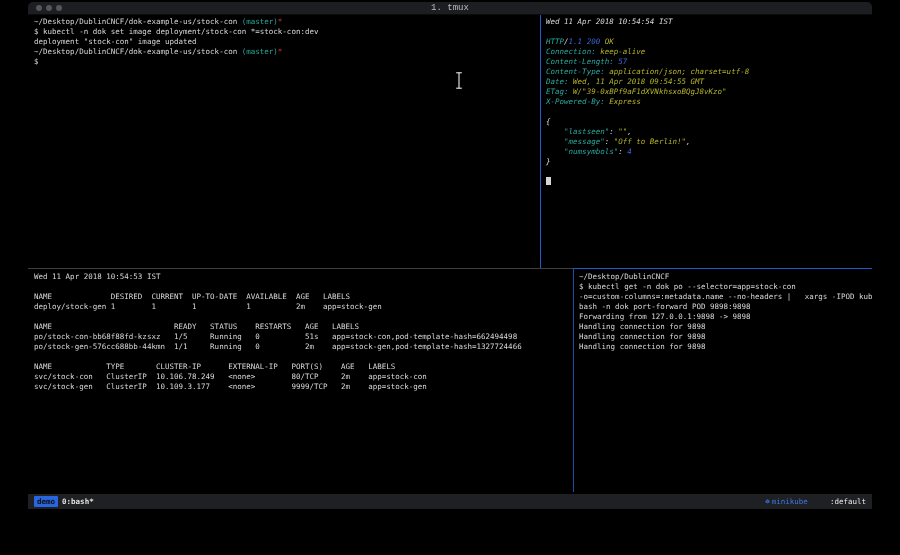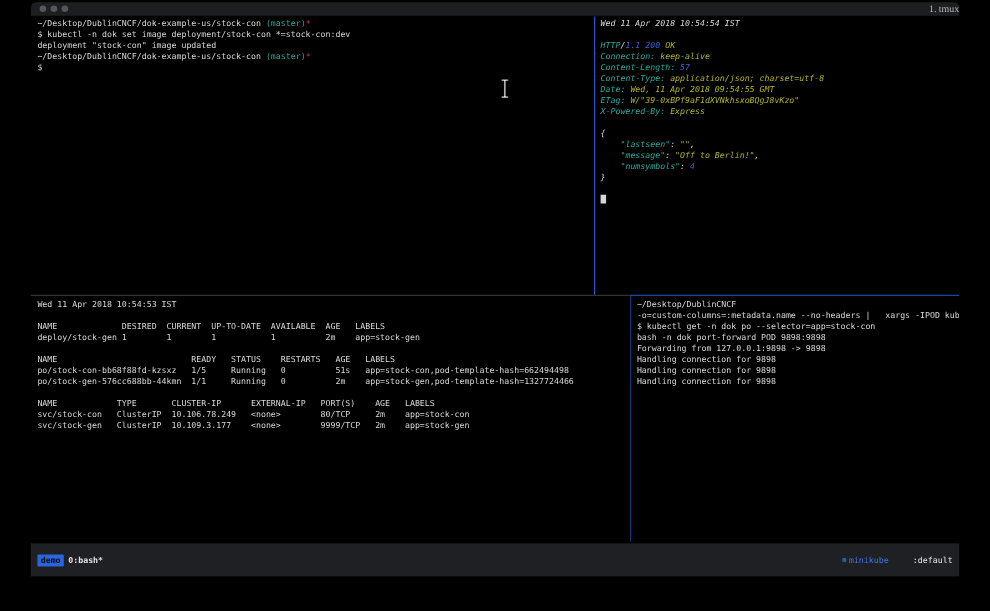--- a/index.html
+++ b/index.html
@@ -8,42 +8,42 @@
     font-family:"DejaVu Sans Mono",monospace;
   }
   .window{position:absolute;left:28px;top:2px;width:844px;height:503px;}
   .titlebar{
     position:absolute;left:0;top:0;width:844px;height:13px;background:#1d1e21;
     border-radius:5px 5px 0 0;border-bottom:1px solid #0b0b0c;box-sizing:border-box;
   }
   .lights{position:absolute;left:8px;top:3px;display:flex;gap:4px;}
   .light{width:6px;height:6px;border-radius:50%;background:#54565b;display:inline-block;}
   .title{
-    width:100%;text-align:right;line-height:13px;
-    font-family:Liberation Serif, serif;font-size:9px;color:#b9bcc0;
+    width:100%;text-align:center;line-height:13px;
+    font-family:Liberation Mono, monospace;font-size:9px;color:#b9bcc0;
   }
   .term{position:absolute;left:0;top:13px;width:844px;height:479px;background:#000;}
   .pane{position:absolute;overflow:hidden;background:#000;box-sizing:border-box;}
   .pane-tl{left:0;top:0;width:512px;height:253px;padding:2px 0 0 6px;}
   .pane-tr{left:513px;top:0;width:331px;height:253px;padding:2px 0 0 5px;font-style:italic;}
   .pane-bl{left:0;top:254px;width:545px;height:223px;padding:3px 0 0 6px;}
   .pane-br{left:546px;top:254px;width:298px;height:223px;padding:3px 0 0 5px;}
   .vdiv-top{position:absolute;left:512px;top:0;width:1px;height:253px;background:#1e5bd0;}
   .hdiv-left{position:absolute;left:0;top:253px;width:545px;height:1px;background:#3f3f3f;}
   .hdiv-right{position:absolute;left:545px;top:253px;width:299px;height:1px;background:#1e5bd0;}
   .vdiv-bottom{position:absolute;left:545px;top:254px;width:1px;height:223px;background:#1c4da6;}
   .tline{white-space:pre;height:10px;font-size:7.5px;line-height:10px;}
   .c-fg{color:#d9d9d9;}
   .c-cyan{color:#2aa89d;}
   .c-yellow{color:#b3b32a;}
   .c-blue{color:#3f62d8;}
   .c-red{color:#c9372c;}
   .c-cursorblock{display:inline-block;width:5px;height:8px;background:#d6d6d6;vertical-align:-1px;}
   .statusbar{
-    position:absolute;left:0;top:492px;width:844px;height:30px;background:#1e2024;
+    position:absolute;left:0;top:492px;width:844px;height:15px;background:#1e2024;
     display:flex;align-items:center;font-size:7.5px;box-sizing:border-box;
     padding:0 6px;
   }
   .sess{background:#2965dd;color:#0c0e12;padding:0 3px;margin-right:4px;font-weight:bold;border-radius:1px;line-height:11px;}
   .winlabel{color:#e3e3e3;font-weight:bold;}
   .sb-right{margin-left:auto;display:flex;align-items:center;}
   .kicon{color:#3b78e8;margin-right:2px;}
   .ctx{color:#3b78e8;}
   .ns{color:#e9e9e9;font-weight:normal;margin-left:22px;}
   .ibeam{position:absolute;left:455px;top:72px;width:8px;height:17px;}
@@ -102,22 +102,22 @@
         <div class="tline"><span class="c-fg">po/stock-con-bb68f88fd-kzsxz   1/5     Running   0          51s   app=stock-con,pod-template-hash=662494498</span></div>
         <div class="tline"><span class="c-fg">po/stock-gen-576cc688bb-44kmn  1/1     Running   0          2m    app=stock-gen,pod-template-hash=1327724466</span></div>
         <div class="tline"></div>
         <div class="tline"><span class="c-fg">NAME            TYPE       CLUSTER-IP      EXTERNAL-IP   PORT(S)    AGE   LABELS</span></div>
         <div class="tline"><span class="c-fg">svc/stock-con   ClusterIP  10.106.78.249   &lt;none&gt;        80/TCP     2m    app=stock-con</span></div>
         <div class="tline"><span class="c-fg">svc/stock-gen   ClusterIP  10.109.3.177    &lt;none&gt;        9999/TCP   2m    app=stock-gen</span></div>
       </div>
     <div class="vdiv-bottom"></div>
     <div class="pane pane-br">
         <div class="tline"><span class="c-fg">~/Desktop/DublinCNCF</span></div>
+        <div class="tline"><span class="c-fg">$ kubectl get -n dok po --selector=app=stock-con</span></div>
         <div class="tline"><span class="c-fg">-o=custom-columns=:metadata.name --no-headers |   xargs -IPOD kub</span></div>
-        <div class="tline"><span class="c-fg">$ kubectl get -n dok po --selector=app=stock-con</span></div>
         <div class="tline"><span class="c-fg">bash -n dok port-forward POD 9898:9898</span></div>
         <div class="tline"><span class="c-fg">Forwarding from 127.0.0.1:9898 -&gt; 9898</span></div>
         <div class="tline"><span class="c-fg">Handling connection for 9898</span></div>
         <div class="tline"><span class="c-fg">Handling connection for 9898</span></div>
         <div class="tline"><span class="c-fg">Handling connection for 9898</span></div>
       </div>
   </div>
 
   <div class="statusbar">
     <span class="sess">demo</span>

